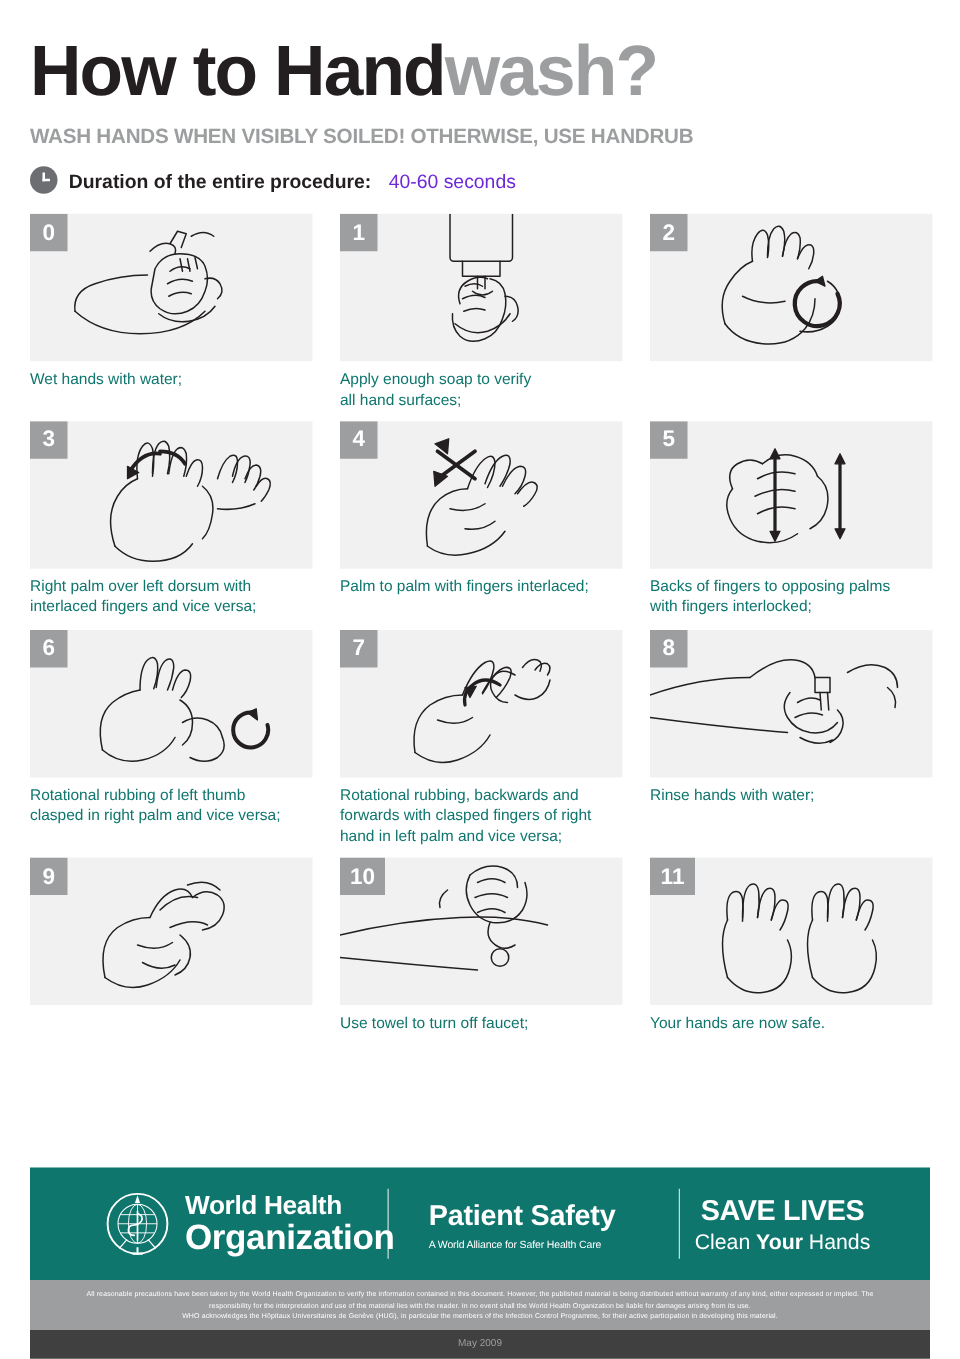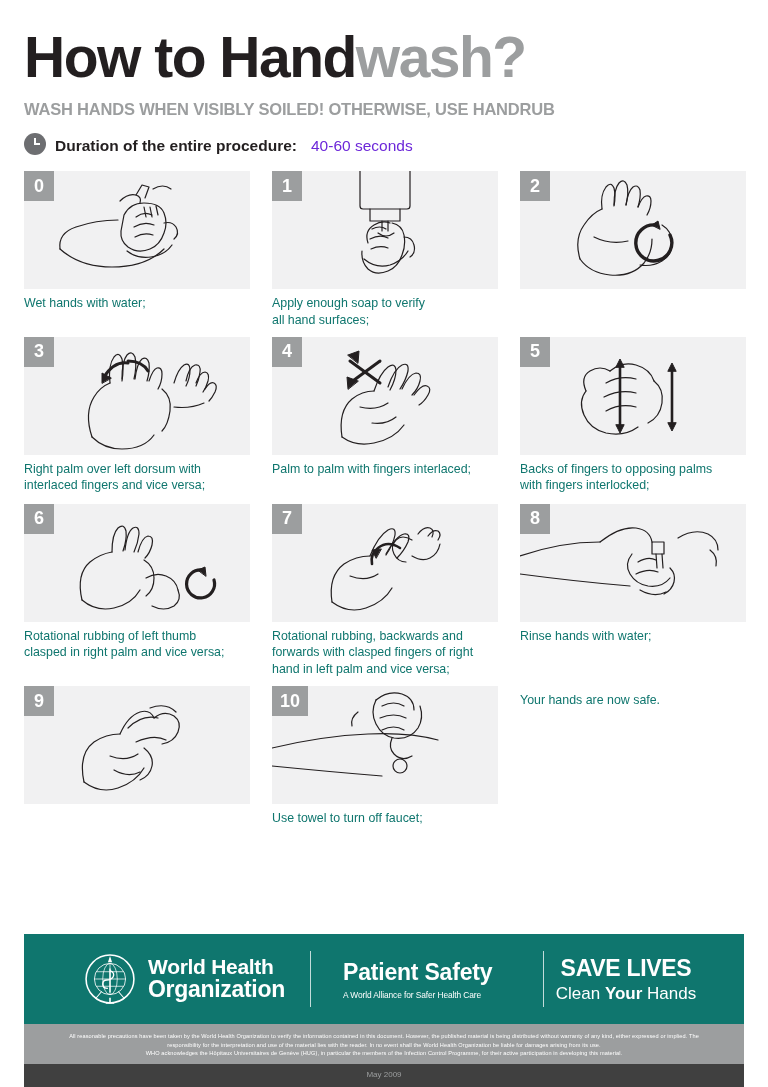--- a/index.html
+++ b/index.html
@@ -131,21 +131,21 @@
   .who-block {
     display: flex;
     align-items: center;
     gap: 12px;
     width: 272px;
     padding-left: 46px;
   }
   .who-logo { width: 52px; height: 52px; flex: none; }
   .who-text { line-height: 1.04; }
   .who-text .l1 { font-size: 21px; font-weight: bold; letter-spacing: -0.3px;}
-  .who-text .l2 { font-size: 23px; font-weight: bold; letter-spacing: -0.3px;}
+  .who-text .l2 { font-size: 28px; font-weight: bold; letter-spacing: -0.3px;}
   .vdiv {
     width: 1px;
     height: 56px;
     background: rgba(255,255,255,0.75);
     flex: none;
   }
   .ps-block {
     width: 232px;
     padding-left: 32px;
   }
@@ -435,20 +435,39 @@
             <path d="M120 52 q-4 10 2 16 q8 8 18 2"></path>
             <circle cx="128" cy="80" r="7"></circle>
             <path d="M86 26 q-8 6 -6 14"></path>
           </g>
         </svg>
       </div>
       <div class="caption">Use towel to turn off faucet;</div>
     </div>
 
     <div class="step tall">
+      <div class="thumb">
+        <div class="badge wide">11</div>
+        <svg class="art" viewBox="0 0 226 118">
+          <g fill="none" stroke="#231f20" stroke-width="1.2" stroke-linecap="round" stroke-linejoin="round">
+            <path d="M62 96 q-8 -30 0 -46"></path>
+            <path d="M62 50 q-2 -18 4 -22 q6 -3 8 5 q1 9 0 18"></path>
+            <path d="M74 48 q0 -22 6 -26 q6 -3 7 6 q1 10 -1 20"></path>
+            <path d="M86 48 q2 -20 8 -23 q6 -2 6 7 q0 10 -3 18"></path>
+            <path d="M97 50 q4 -16 9 -16 q6 0 4 9 q-2 9 -6 15"></path>
+            <path d="M62 96 q12 14 28 12 q18 -2 22 -20 q3 -12 -2 -22"></path>
+            <path d="M130 96 q-8 -30 0 -46"></path>
+            <path d="M130 50 q-2 -18 4 -22 q6 -3 8 5 q1 9 0 18"></path>
+            <path d="M142 48 q0 -22 6 -26 q6 -3 7 6 q1 10 -1 20"></path>
+            <path d="M154 48 q2 -20 8 -23 q6 -2 6 7 q0 10 -3 18"></path>
+            <path d="M165 50 q4 -16 9 -16 q6 0 4 9 q-2 9 -6 15"></path>
+            <path d="M130 96 q12 14 28 12 q18 -2 22 -20 q3 -12 -2 -22"></path>
+          </g>
+        </svg>
+      </div>
       <div class="caption">Your hands are now safe.</div>
     </div>
 
   </div>
 
   <div class="footer">
     <div class="orange">
 
       <div class="who-block">
         <svg class="who-logo" viewBox="0 0 100 100">

